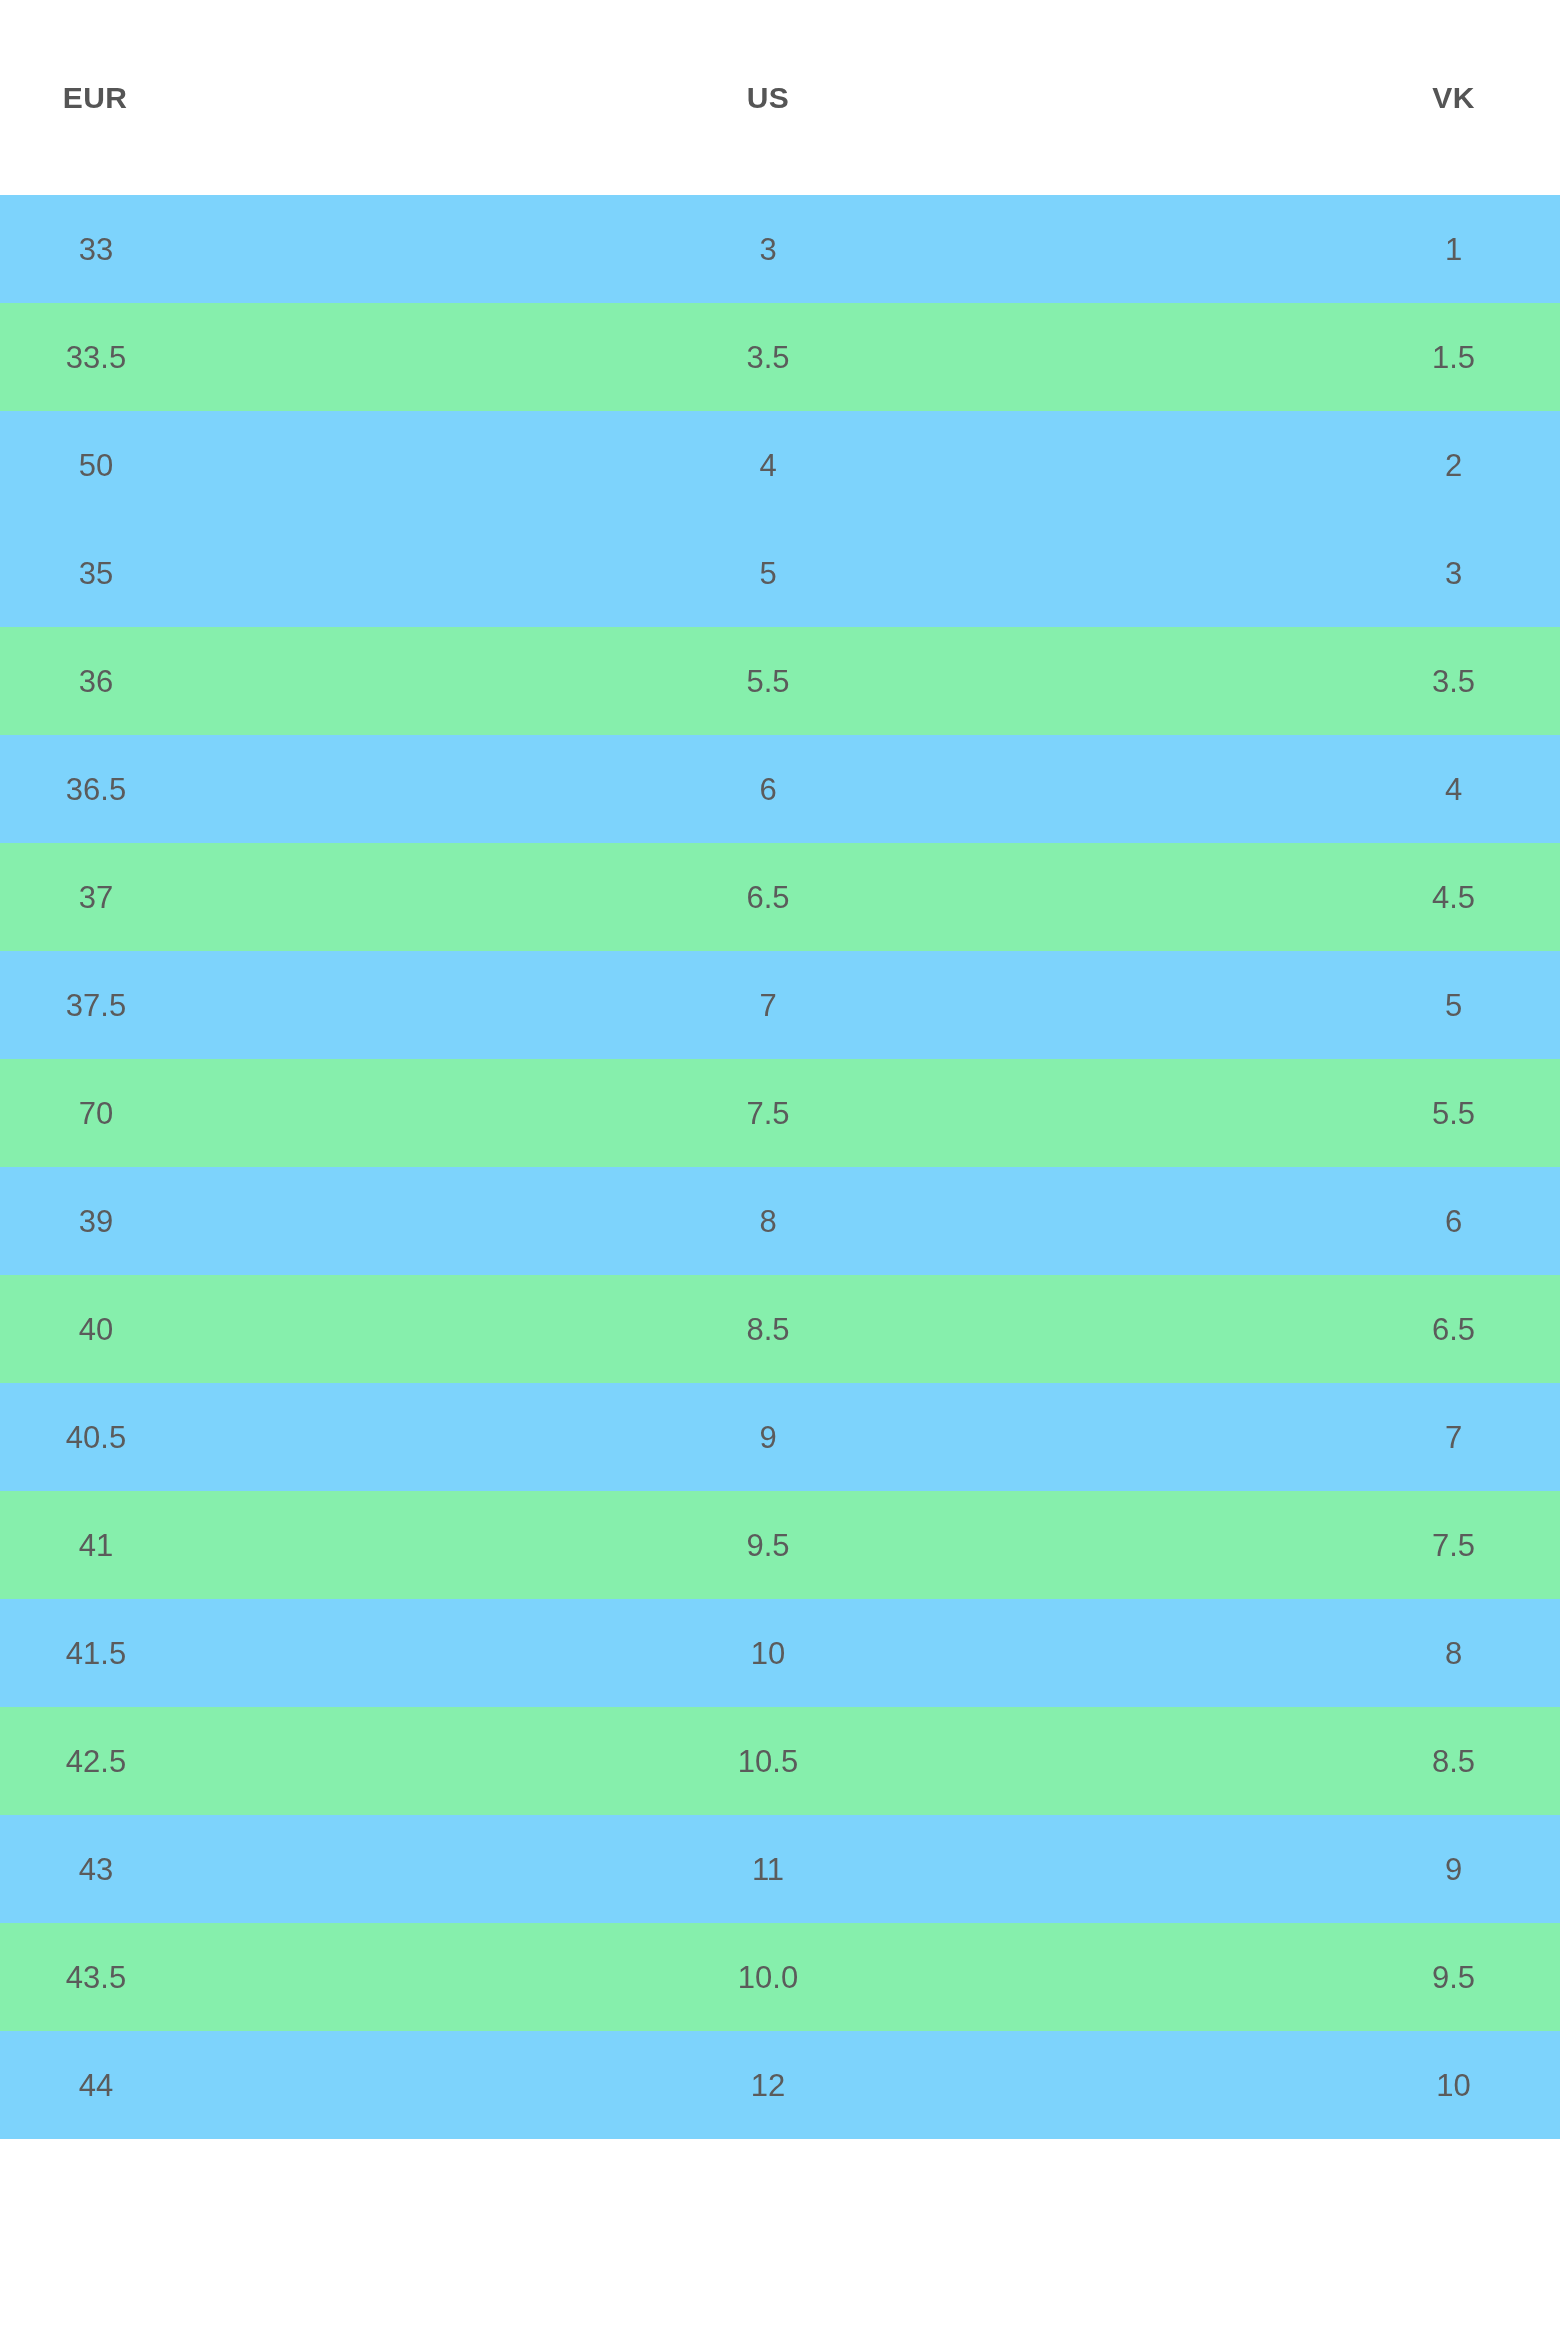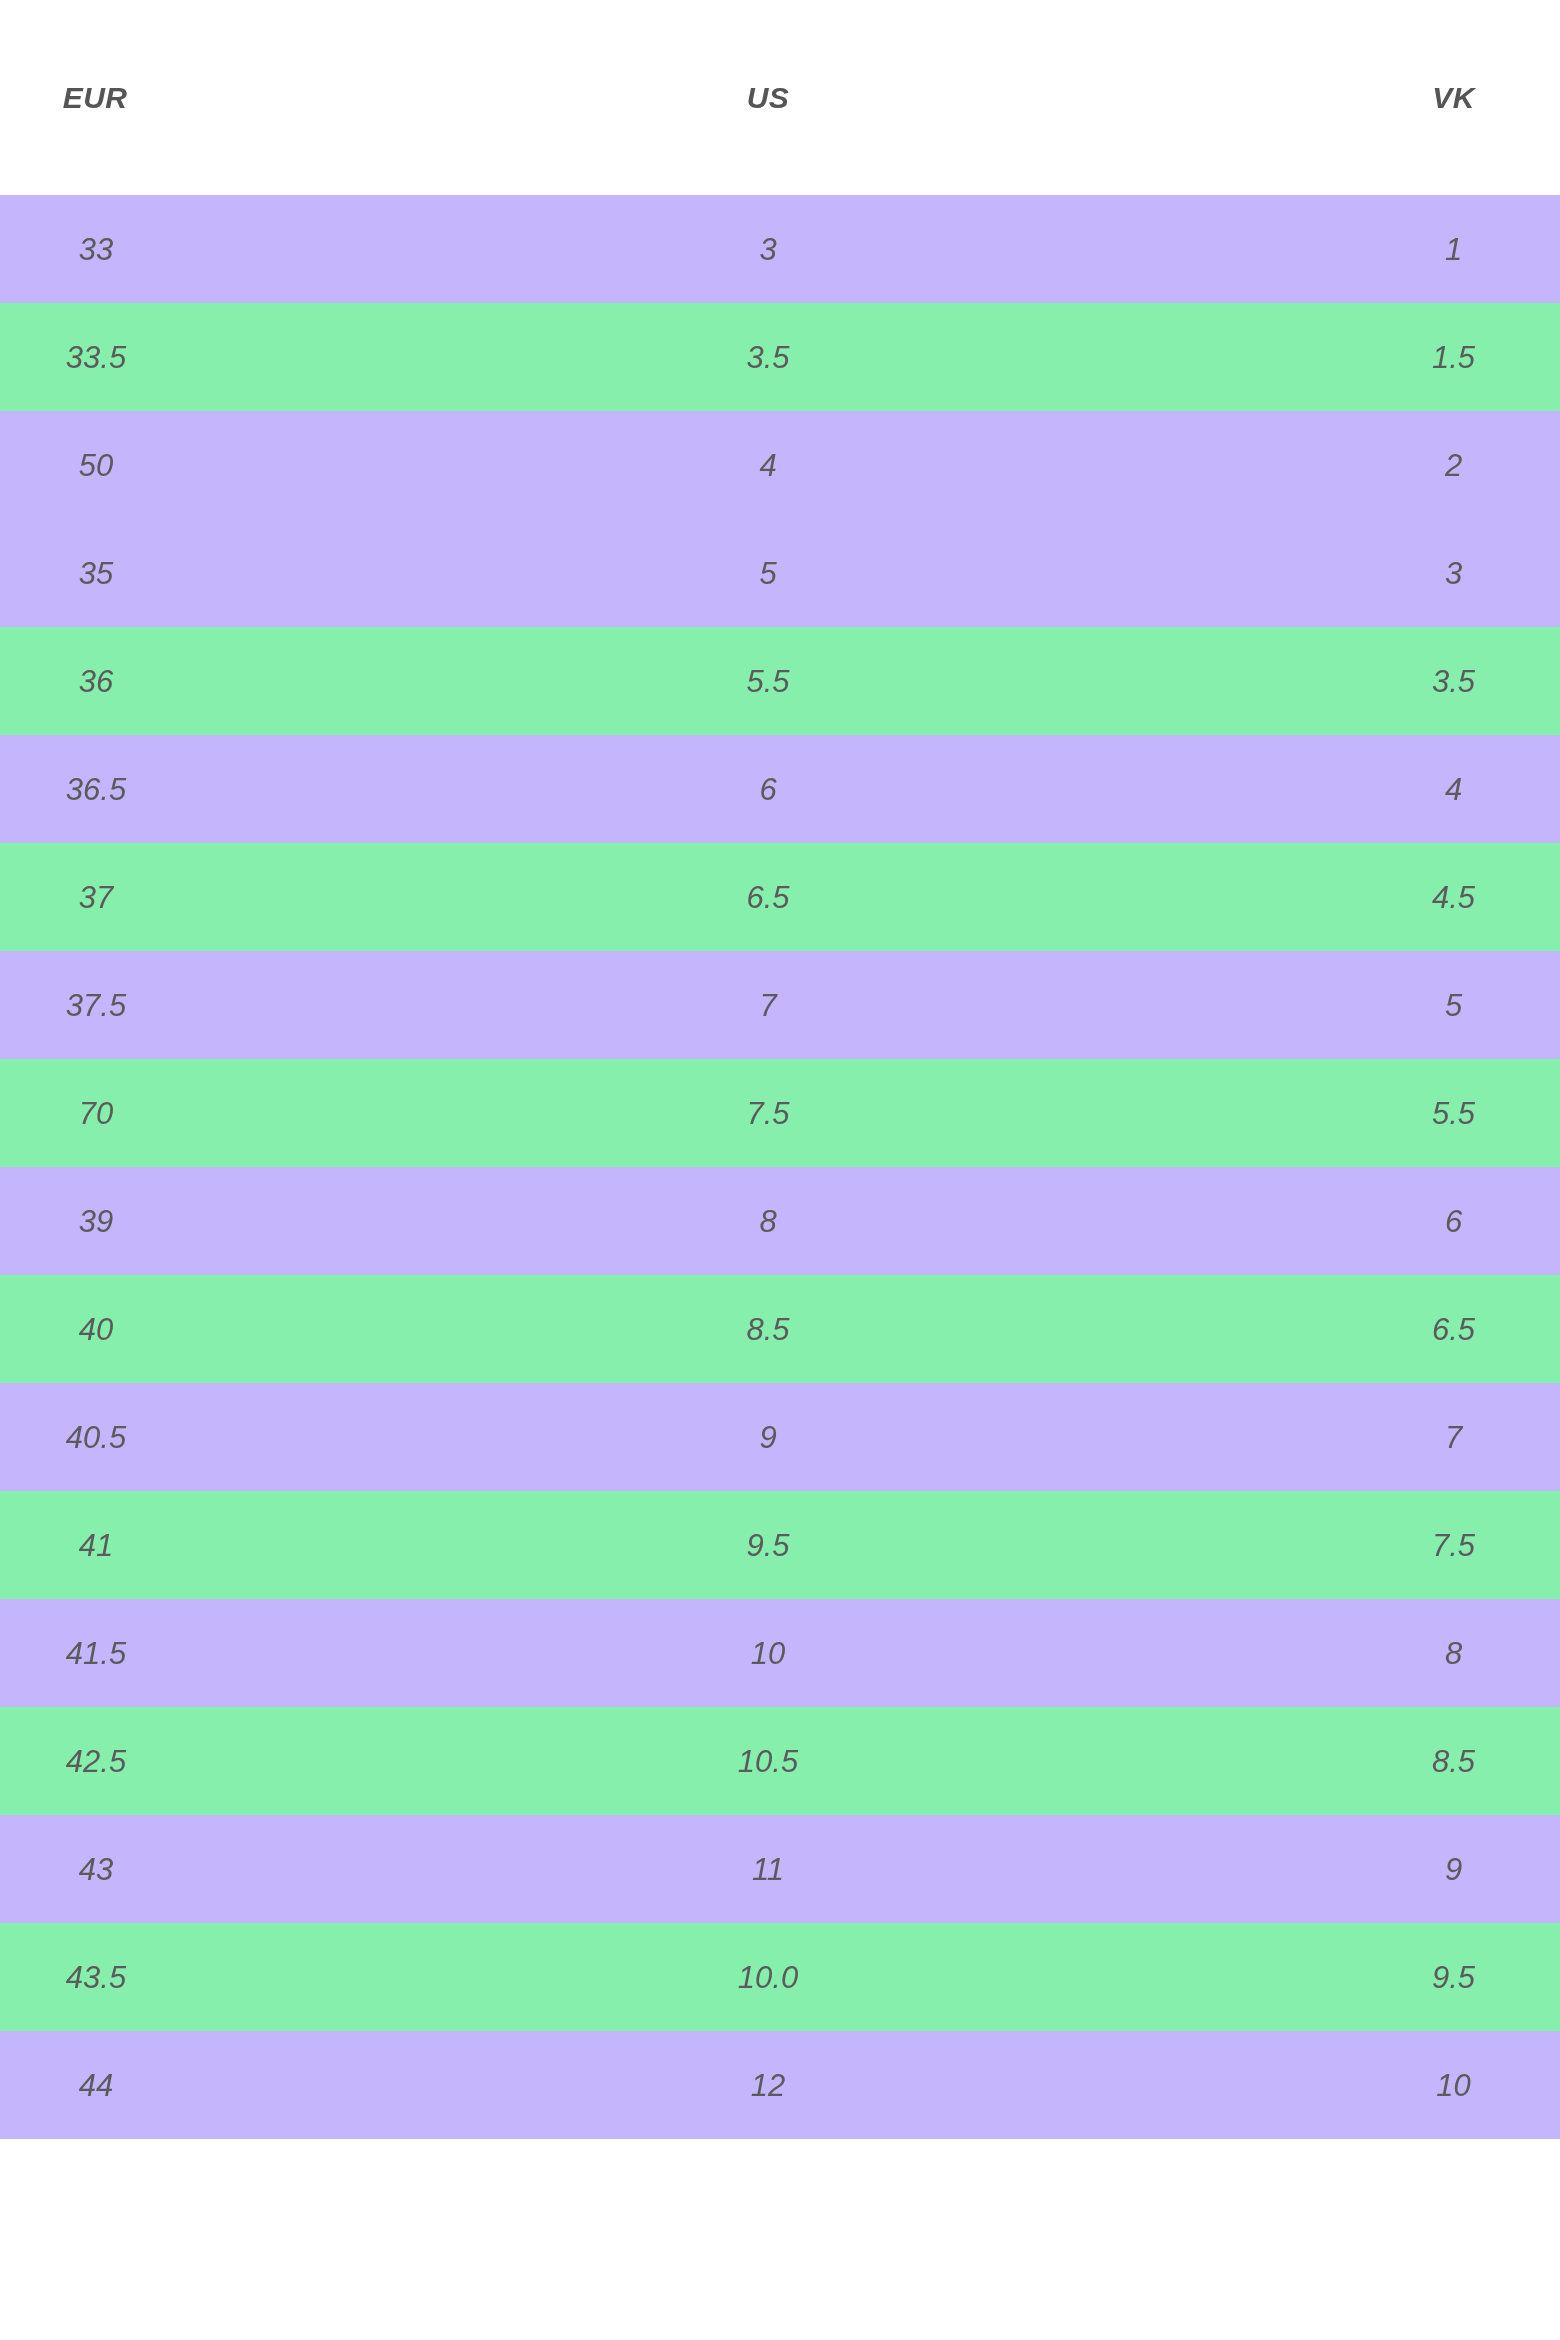--- a/index.html
+++ b/index.html
@@ -10,21 +10,20 @@
   }
   body {
     width: 1560px;
     height: 2341px;
     font-family: "Liberation Sans", sans-serif;
     -webkit-font-smoothing: antialiased;
   }
   .size-chart {
     width: 1252px;
     box-sizing: border-box;
-    font-style: italic;
   }
   table.size-table {
     width: 1560px;
     border-collapse: collapse;
     border-spacing: 0;
     table-layout: fixed;
   }
   table.size-table col.c-eur { width: 190px; }
   table.size-table col.c-us  { width: 1156px; }
   table.size-table col.c-vk  { width: 215px; }
@@ -44,21 +43,21 @@
     height: 195px;
     line-height: 1;
   }
   thead th.th-eur { text-align: center; }
   thead th.th-us  { text-align: center; }
   thead th.th-vk  { }
 
   tbody tr.data-row {
     height: 108px;
   }
-  tbody tr.stripe-dark { background: #c4b5fd; }
+  tbody tr.stripe-dark { background: #7dd3fc; }
   tbody tr.stripe-light { background: #86efac; }
 
   tbody td {
     font-size: 31px;
     font-weight: normal;
     color: #5b5b5b;
     text-align: center;
     vertical-align: middle;
     padding: 0;
     height: 108px;

